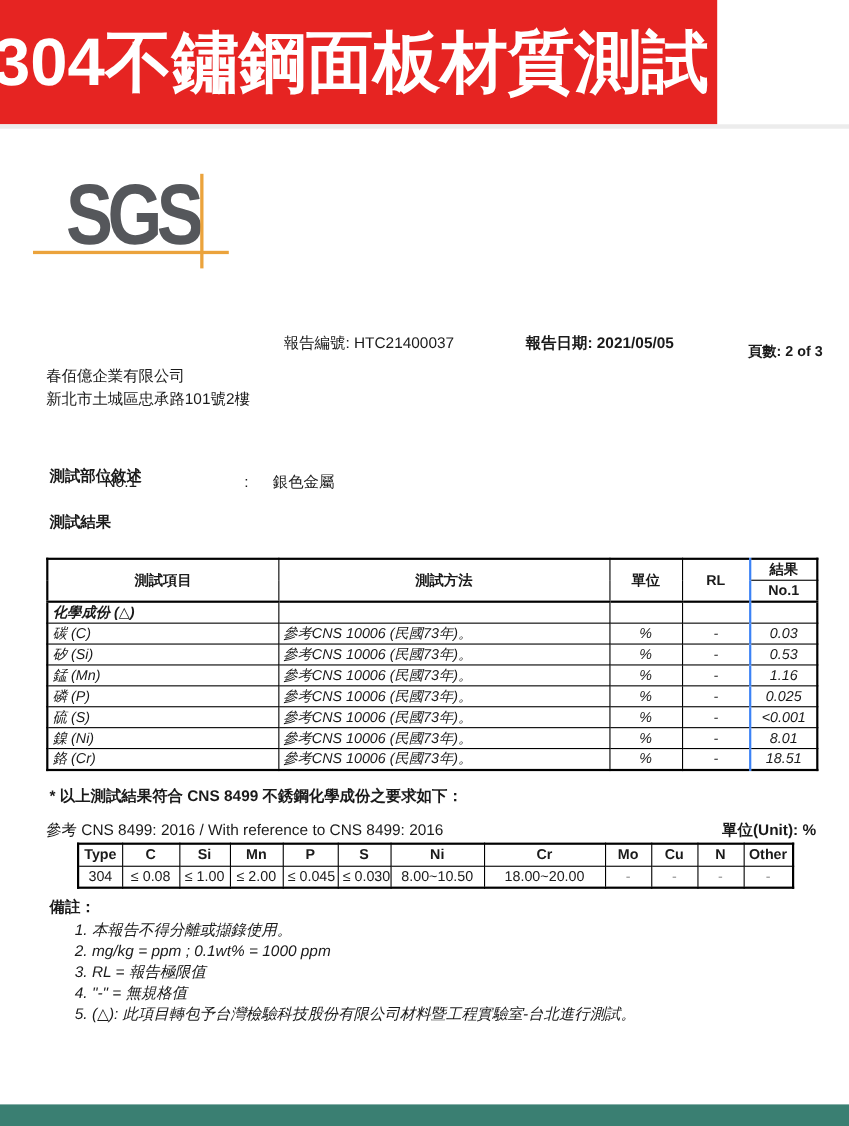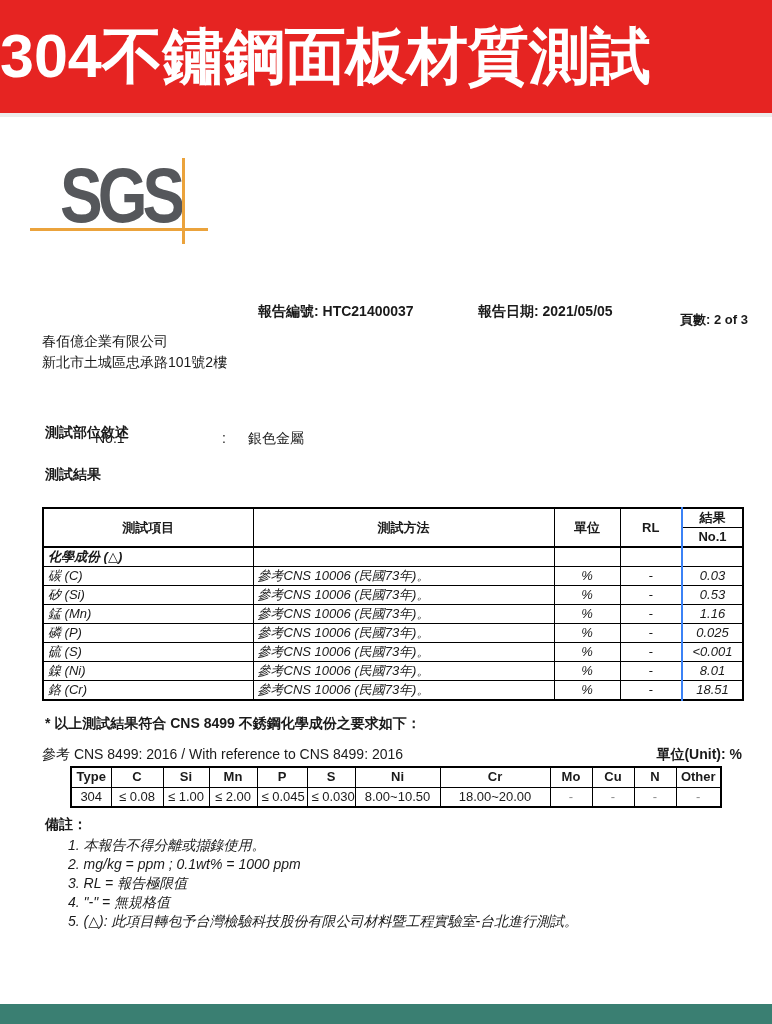--- a/index.html
+++ b/index.html
@@ -5,34 +5,34 @@
   :root{
     --banner_bg:#e62422; --banner_text:#ffffff; --logo_gray:#55575b;
     --logo_accent:#eba33c; --footer_teal:#3a7f72; --text:#1a1a1a;
   }
   *{margin:0;padding:0;box-sizing:border-box;}
   html,body{background:#ffffff;}
   body{font-family:"Liberation Sans","DejaVu Sans",sans-serif;color:var(--text);}
   .page{position:relative;width:772px;height:1024px;background:#ffffff;overflow:hidden;margin:0 auto;}
 
   
-  .banner{position:absolute;left:0;top:0;width:772px;height:113px;background:var(--banner_bg);
-          display:flex;align-items:center;justify-content:flex-start;padding-right:14px;}
+  .banner{position:absolute;left:0;top:0;width:652px;height:113px;background:var(--banner_bg);
+          display:flex;align-items:center;justify-content:center;padding-right:14px;}
   .banner-title{color:var(--banner_text);font-size:61px;font-weight:bold;white-space:nowrap;letter-spacing:0px;}
   .banner-underline{position:absolute;left:0;top:113px;width:772px;height:4px;background:#ececec;}
 
   
   .logo-text{position:absolute;left:60px;top:158px;font-size:78px;line-height:74px;font-weight:800;
              letter-spacing:-6px;color:var(--logo_gray);transform:scale(0.82,1);transform-origin:top left;}
   .logo-vline{position:absolute;left:182px;top:158px;width:3px;height:86px;background:var(--logo_accent);}
   .logo-hline{position:absolute;left:30px;top:228px;width:178px;height:3px;background:var(--logo_accent);}
 
   
   .report-title{position:absolute;left:45px;top:291px;font-size:27px;font-weight:bold;letter-spacing:4px;}
-  .report-number{position:absolute;left:258px;top:303px;font-size:14px;font-weight:bold;}
+  .report-number{position:absolute;left:258px;top:303px;font-size:14px;font-weight:normal;}
   .report-date{position:absolute;left:478px;top:303px;font-size:14px;font-weight:bold;}
   .report-pages{position:absolute;left:680px;top:311px;font-size:13px;font-weight:bold;}
   .client-name{position:absolute;left:42px;top:333px;font-size:14px;}
   .client-address{position:absolute;left:42px;top:354px;font-size:14px;}
 
   
   .part-title{position:absolute;left:45px;top:424px;font-size:14px;font-weight:bold;}
   .sample-line{position:absolute;left:95px;top:430px;font-size:14px;display:flex;}
   .sample-no{width:127px;}
   .sample-colon{width:26px;}

